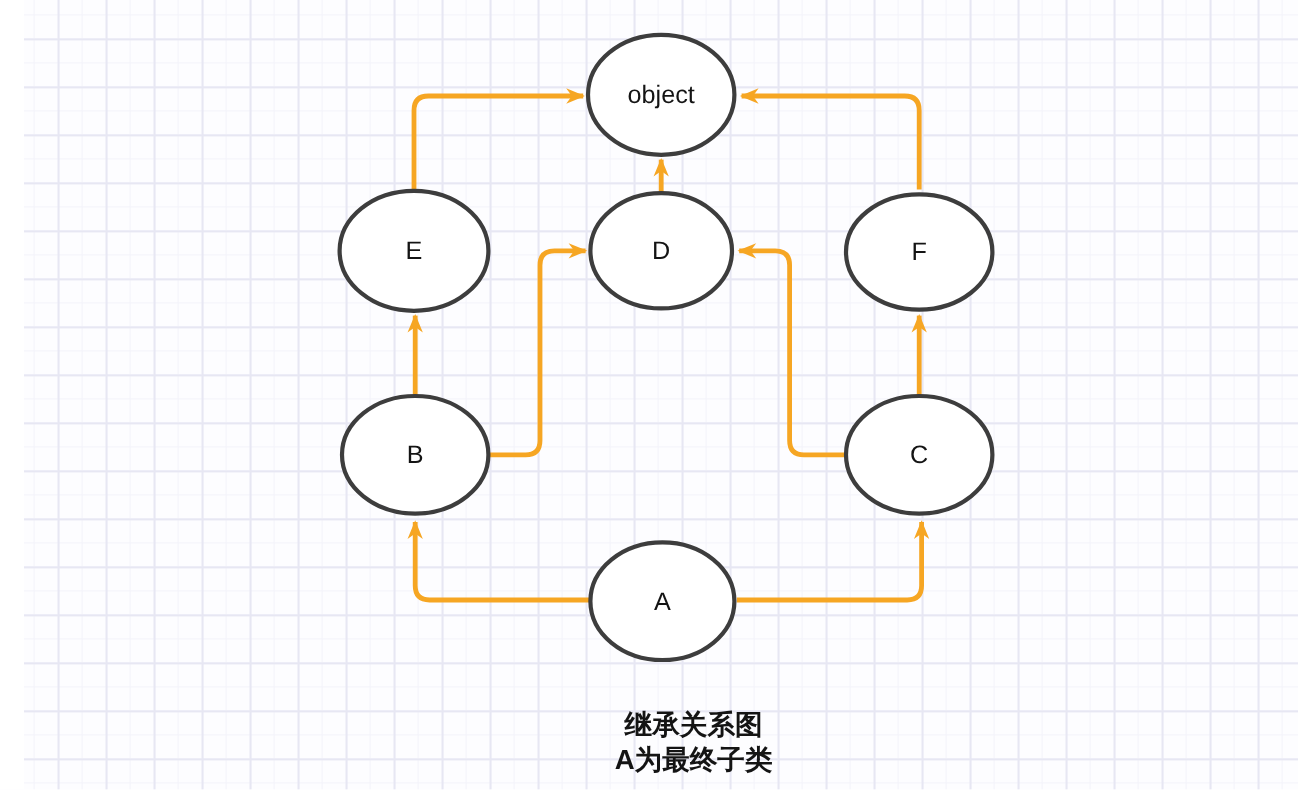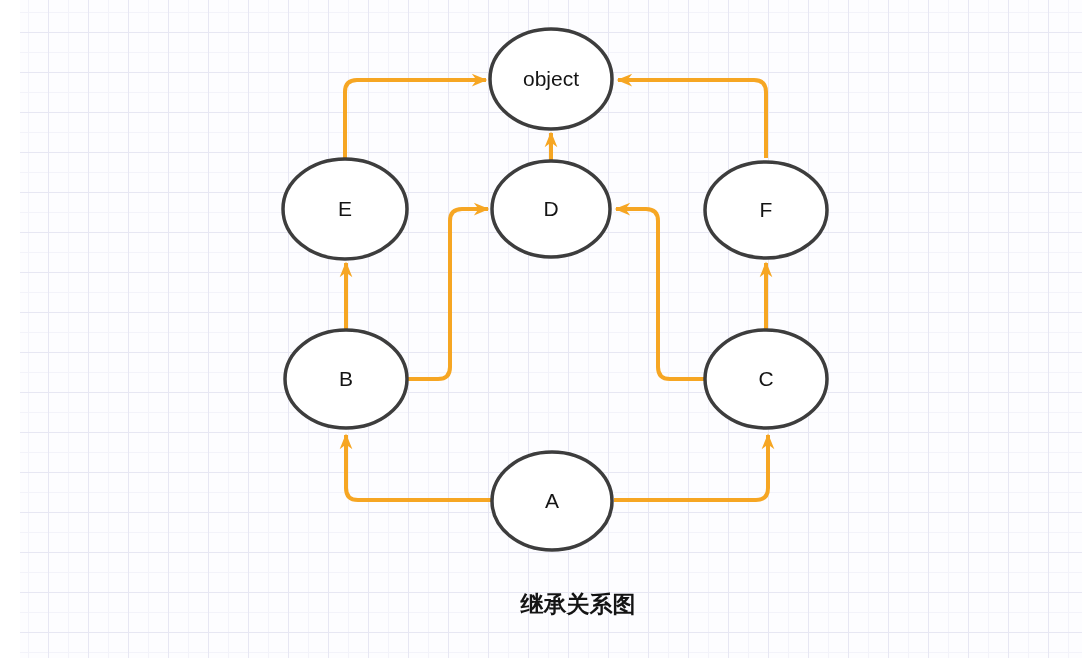--- a/index.html
+++ b/index.html
@@ -94,14 +94,15 @@
       </g>
       <g>
         <ellipse cx="532" cy="501" rx="60" ry="49" fill="#FFFFFF" stroke="#3D3D3D"></ellipse>
         <text class="node-label" x="532" y="508" text-anchor="middle" stroke="none">A</text>
       </g>
     </g>
   </svg>
 
   <div class="caption">
     <div>继承关系图</div>
+    <div>A为最终子类</div>
   </div>
 </div>
 
 </body></html>

